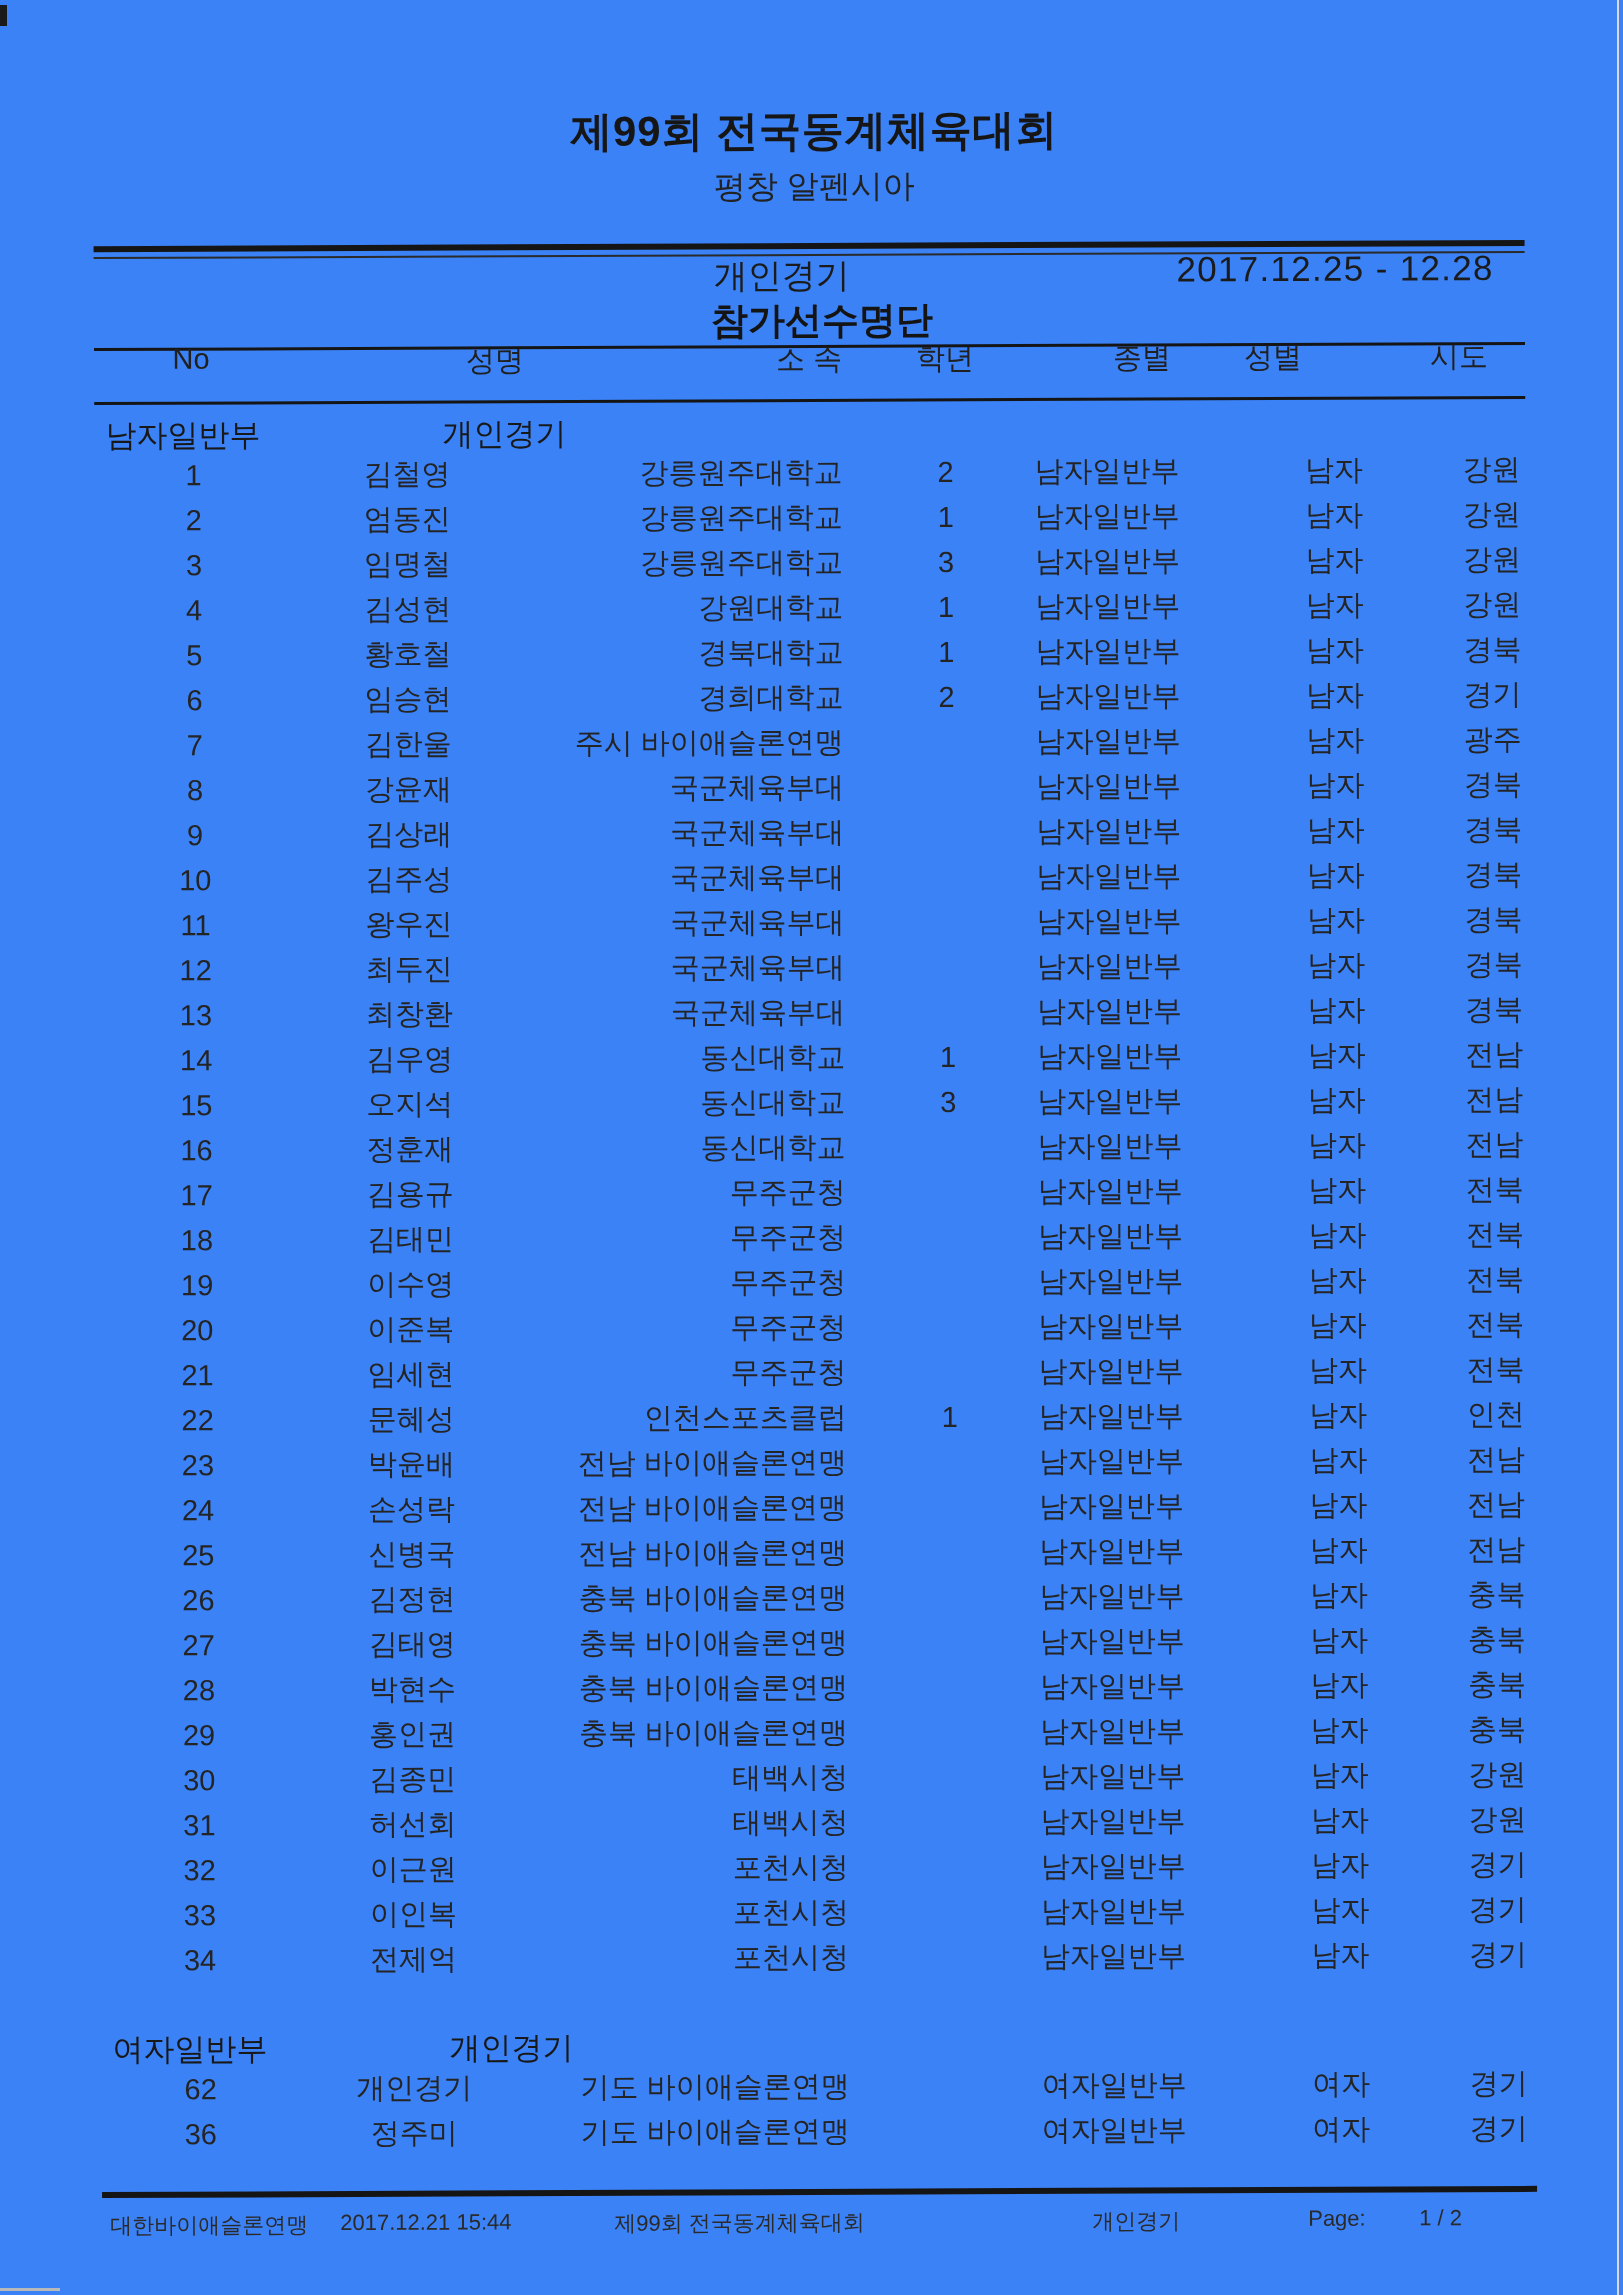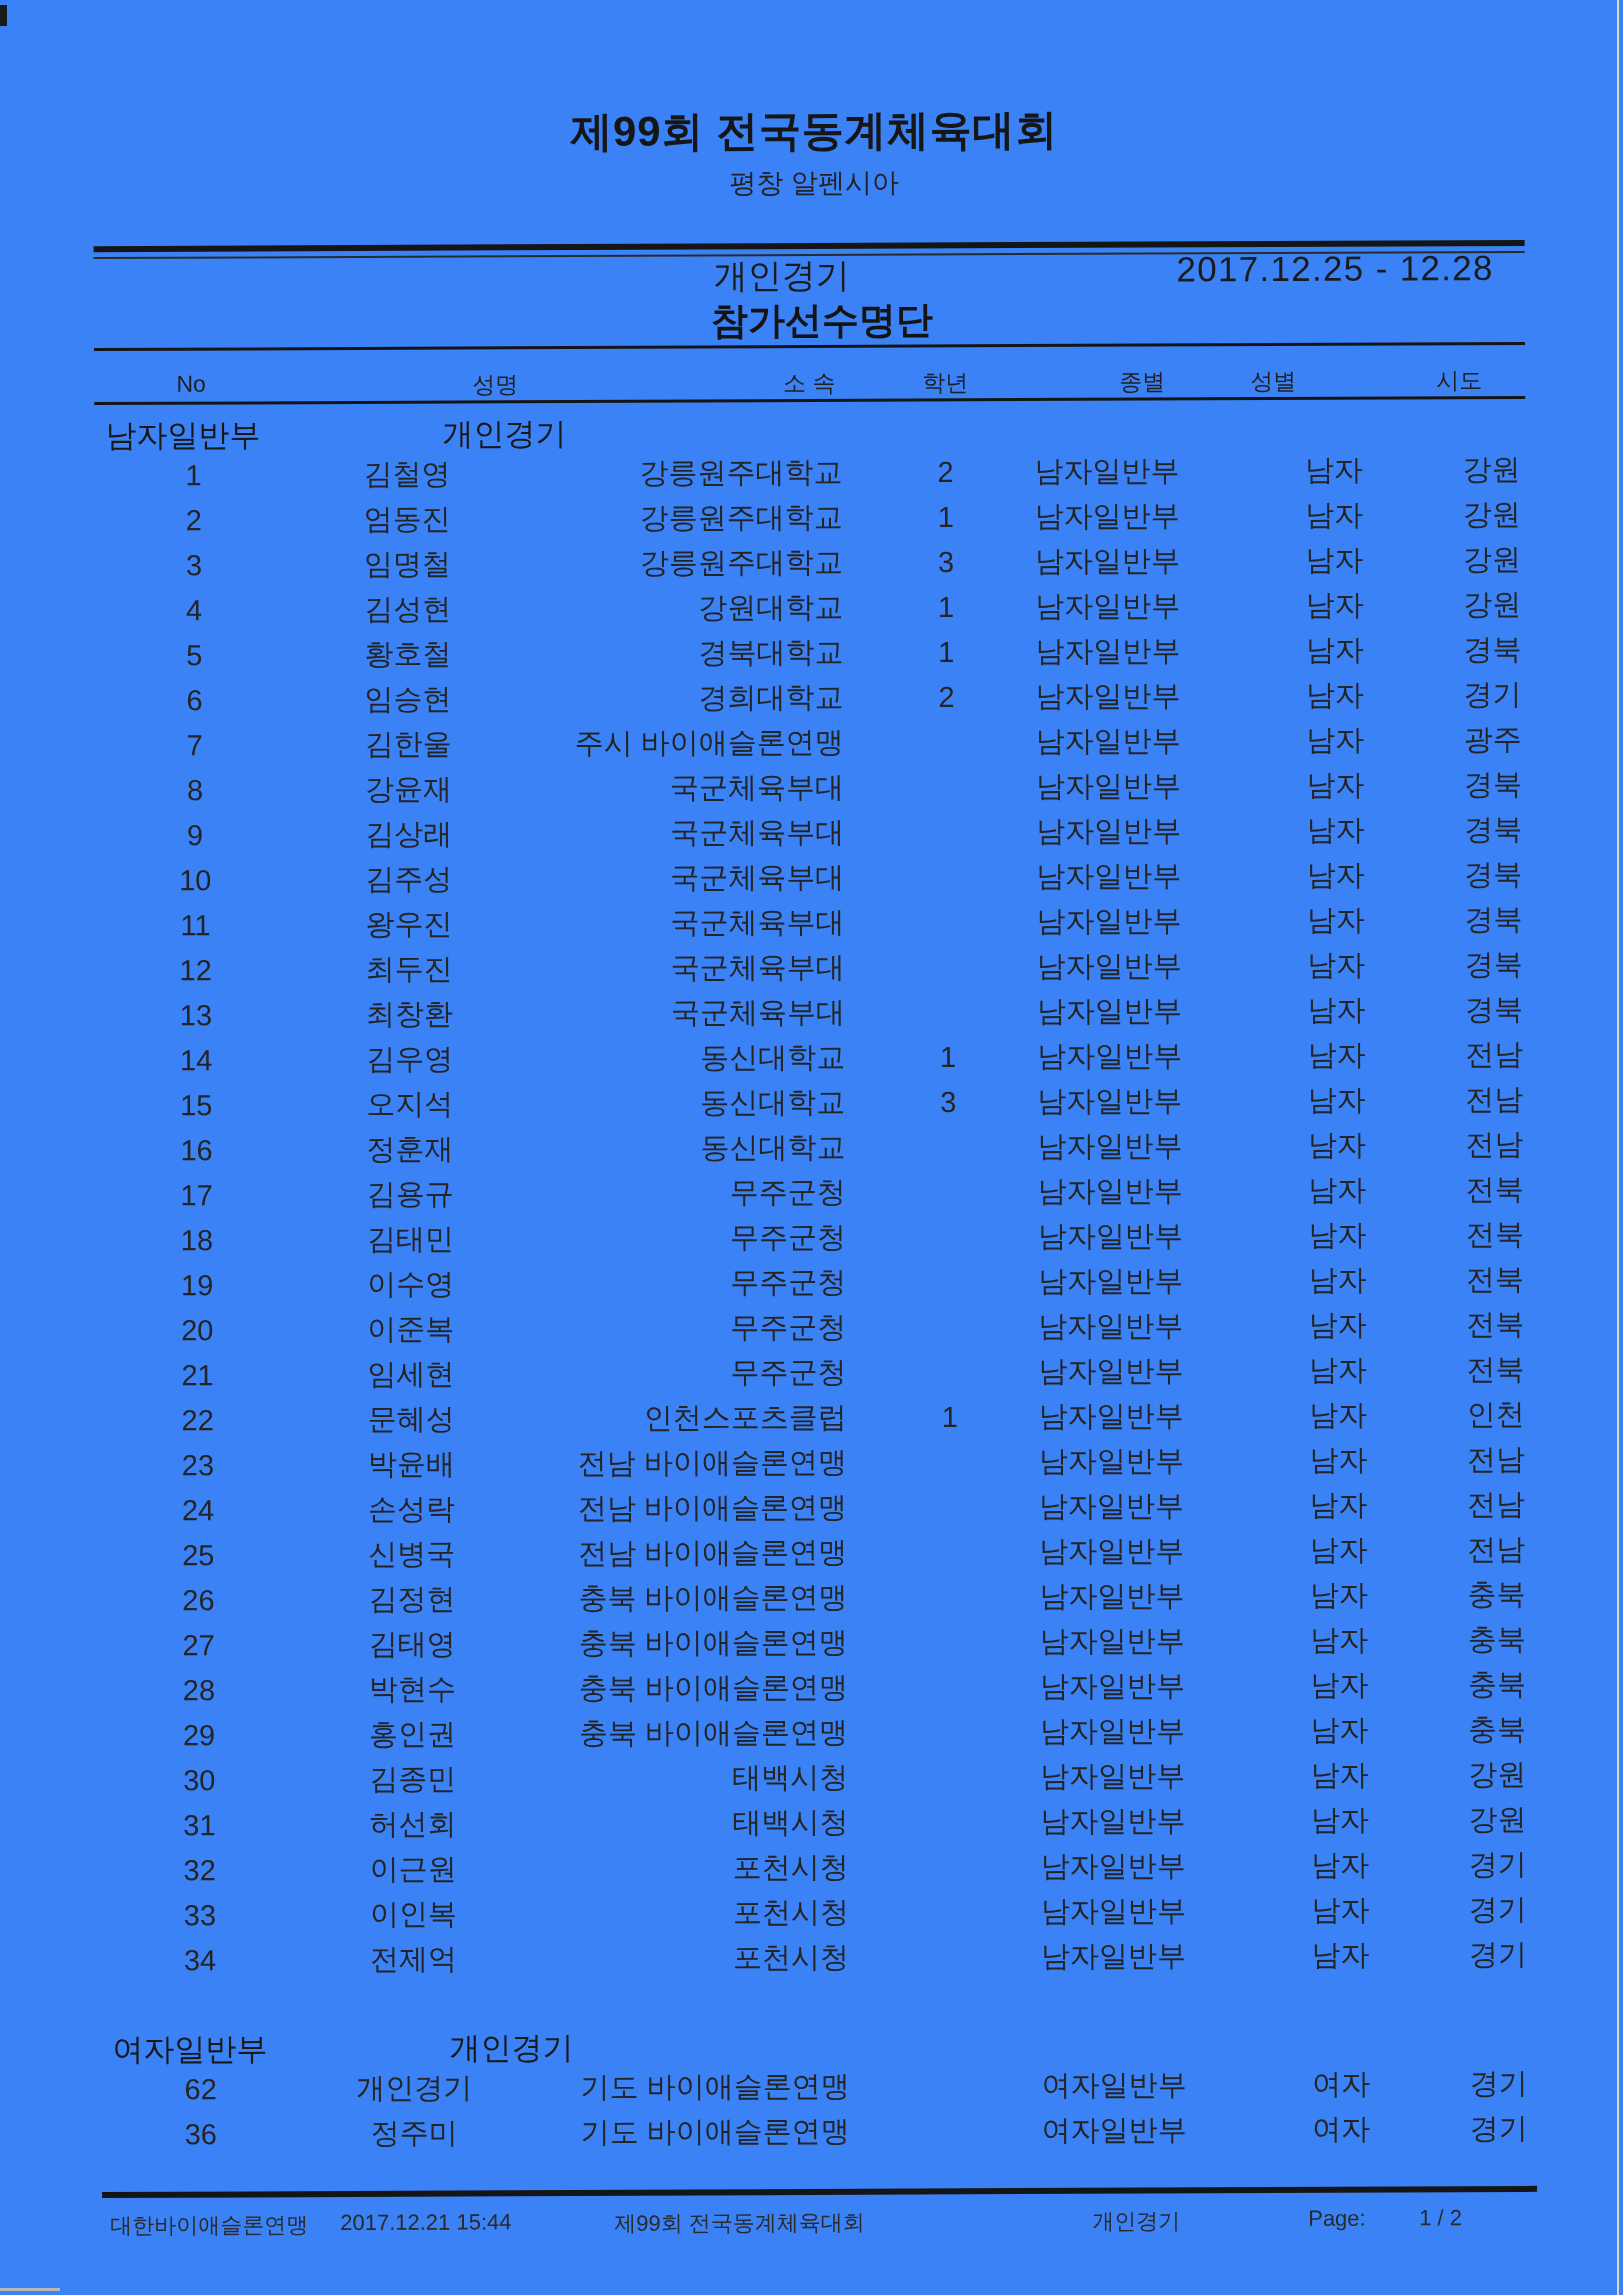--- a/index.html
+++ b/index.html
@@ -4,37 +4,37 @@
 <style>
   * { margin:0; padding:0; box-sizing:border-box; }
   html,body { background:#ffffff; }
   body { width:1623px; height:2295px; font-family:"Liberation Sans","DejaVu Sans",sans-serif; color:#1e1e1e; }
   .sheet { position:relative; width:1623px; height:2295px; background:#3b82f6; overflow:hidden; }
   .content { position:absolute; inset:0; transform:rotate(-0.25deg); transform-origin:50% 45%; }
 
   .page-title { position:absolute; top:103px; left:818px; transform:translateX(-50%);
                 font-size:42px; font-weight:bold; letter-spacing:0.7px; white-space:nowrap; color:#161616; }
   .page-subtitle { position:absolute; top:165px; left:818px; transform:translateX(-50%);
-                   font-size:27px; white-space:nowrap; color:#222; }
+                   font-size:32px; white-space:nowrap; color:#222; }
 
   .rule { position:absolute; background:#151515; }
   .rule-top-thick { top:243px; left:97px; width:1431px; height:5.9px; }
   .rule-top-thin  { top:254px; left:97px; width:1431px; height:2px; background:#2a2a2a; }
   .rule-mid-upper { top:345px; left:97px; width:1431px; height:2.6px; }
   .rule-mid-lower { top:399px; left:97px; width:1431px; height:2.6px; }
   .rule-bottom    { top:2189px; left:97px; width:1435px; height:5.9px; }
 
   .event-type { position:absolute; top:253px; left:785px; transform:translateX(-50%);
                 font-size:34px; white-space:nowrap; color:#1b1b1b; }
   .date-range { position:absolute; top:251px; right:126px; font-size:35px; white-space:nowrap;
                 letter-spacing:1.3px; color:#1b1b1b; }
   .list-title { position:absolute; top:296px; left:825px; transform:translateX(-50%);
                 font-size:37px; font-weight:bold; white-space:nowrap; color:#141414; }
 
-  .col-head { position:absolute; top:368px; transform:translateX(-50%); font-size:23px;
+  .col-head { position:absolute; top:340px; transform:translateX(-50%); font-size:29px;
               white-space:nowrap; color:#202020; }
   .ch-no     { left:194px; }
   .ch-name   { left:498px;text-align:center; }
   .ch-affil  { left:812px; }
   .ch-grade  { left:948px;text-align:right; }
   .ch-cat    { left:1145px; }
   .ch-gender { left:1276px; }
   .ch-region { left:1462px; }
 
   .section { position:absolute; left:0; width:1623px; }

